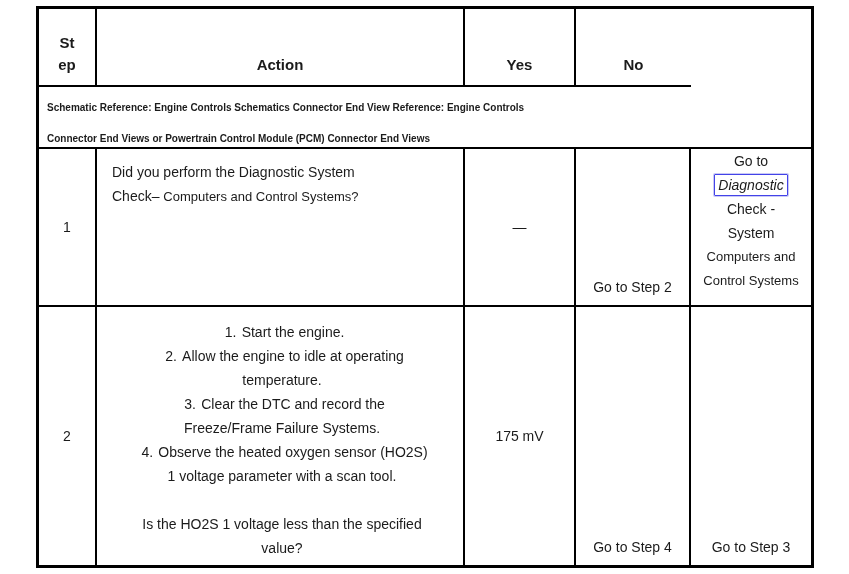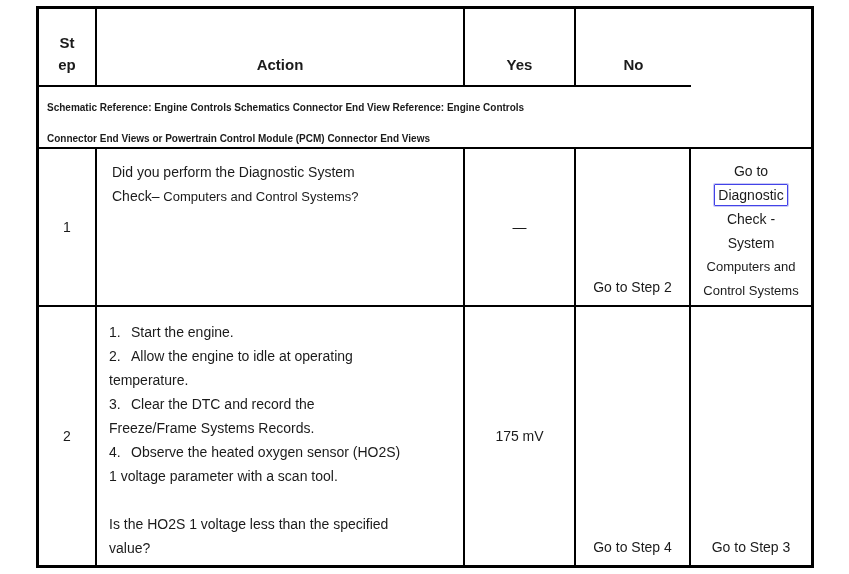--- a/index.html
+++ b/index.html
@@ -66,21 +66,21 @@
     justify-content: center;
     font-size: 14px;
   }
 
   
   .actioncell {
     font-size: 14px;
     line-height: 24px;
     padding: 11px 8px 12px 15px;
   }
-  .actioncell.r2 { padding: 13px 8px 0 12px; }
+  .actioncell.r2 { padding: 13px 8px 0 12px; text-align: center; }
   .aline { height: 24px; white-space: nowrap; }
   .ln-num:not(:empty) {
     display: inline-block;
     width: 22px;
   }
   .sm { font-size: 13px; }
 
   
   .valcell {
     display: flex;
@@ -97,30 +97,30 @@
     font-size: 14px;
     padding-bottom: 10px;
     text-align: center;
   }
 
   
   .nocell {
     text-align: center;
     font-size: 14px;
     line-height: 24px;
-    padding-top: 10px;
   }
   .nl { height: 24px; white-space: nowrap; }
   .linkbox {
     display: inline-block;
     border: 1px solid #4343e8;
     border-radius: 1px;
     padding: 0 3px;
     line-height: 20px;
     box-shadow: 0 0 0 1px #c9c9f6;
+    font-style: italic;
   }
 </style>
 </head>
 <body>
 
 <div class="diag-table">
 
   <div class="c hdr">
     <div>
       <div>St</div>
@@ -165,21 +165,21 @@
   </div>
 
   <div class="c nb stepcell">
     <span>2</span>
   </div>
   <div class="c nb actioncell r2">
     <div class="aline"><span class="ln-num">1.</span><span>Start the engine.</span></div>
     <div class="aline"><span class="ln-num">2.</span><span>Allow the engine to idle at operating</span></div>
     <div class="aline"><span class="ln-num"></span><span>temperature.</span></div>
     <div class="aline"><span class="ln-num">3.</span><span>Clear the DTC and record the</span></div>
-    <div class="aline"><span class="ln-num"></span><span>Freeze/Frame Systems Records.</span></div>
+    <div class="aline"><span class="ln-num"></span><span>Freeze/Frame Failure Systems.</span></div>
     <div class="aline"><span class="ln-num">4.</span><span>Observe the heated oxygen sensor (HO2S)</span></div>
     <div class="aline"><span class="ln-num"></span><span>1 voltage parameter with a scan tool.</span></div>
     <div class="aline"><span></span></div>
     <div class="aline"><span>Is the HO2S 1 voltage less than the specified</span></div>
     <div class="aline"><span>value?</span></div>
   </div>
   <div class="c nb valcell">
     <span>175 mV</span>
   </div>
   <div class="c nb gocell">

